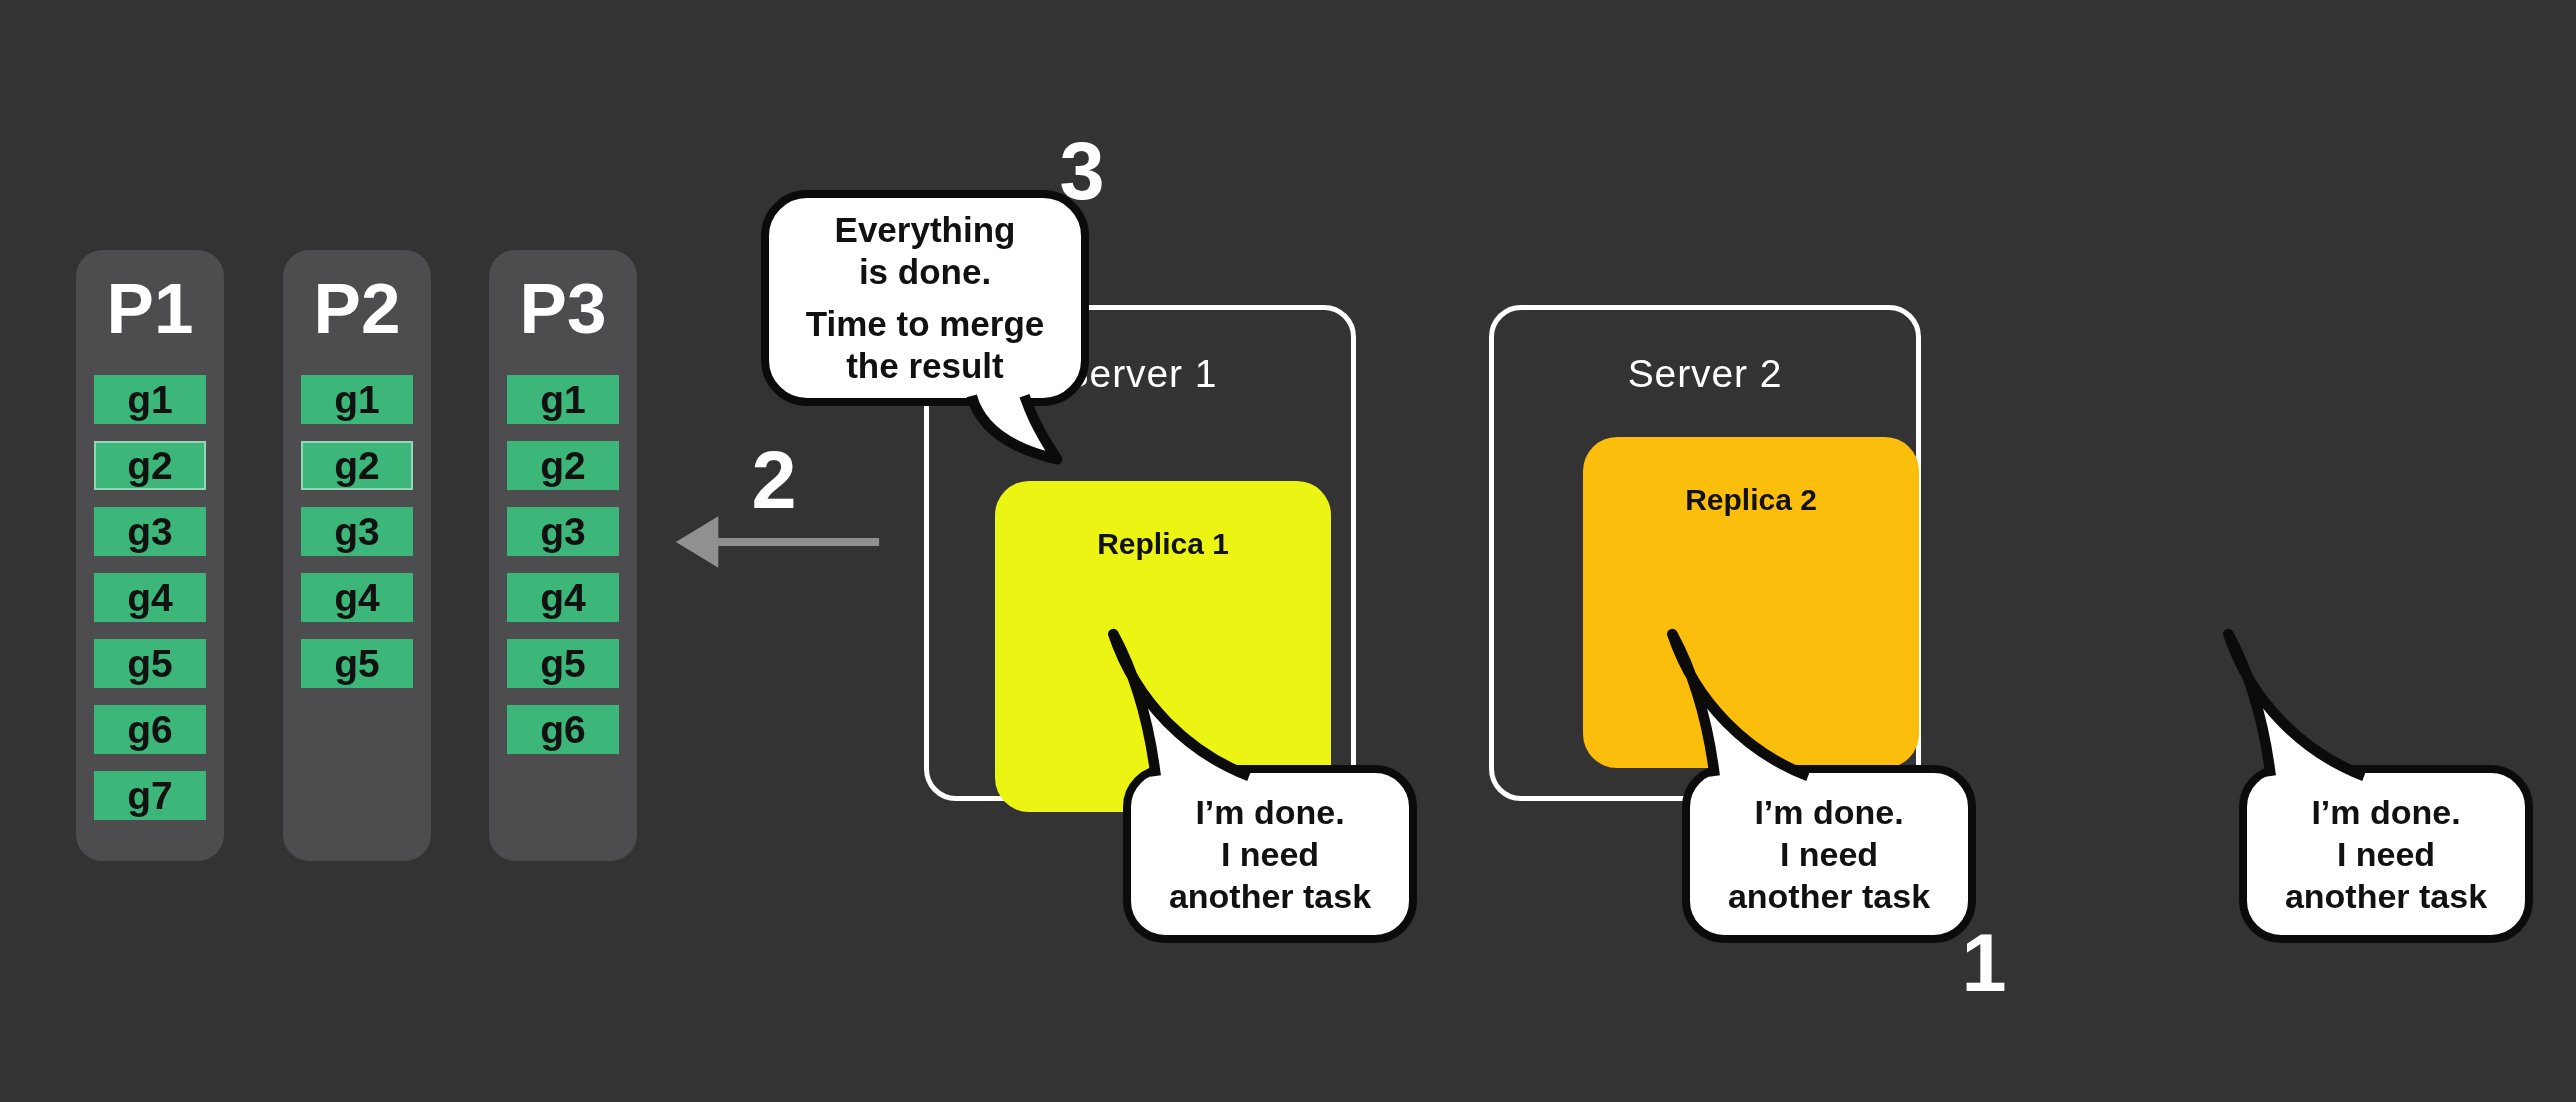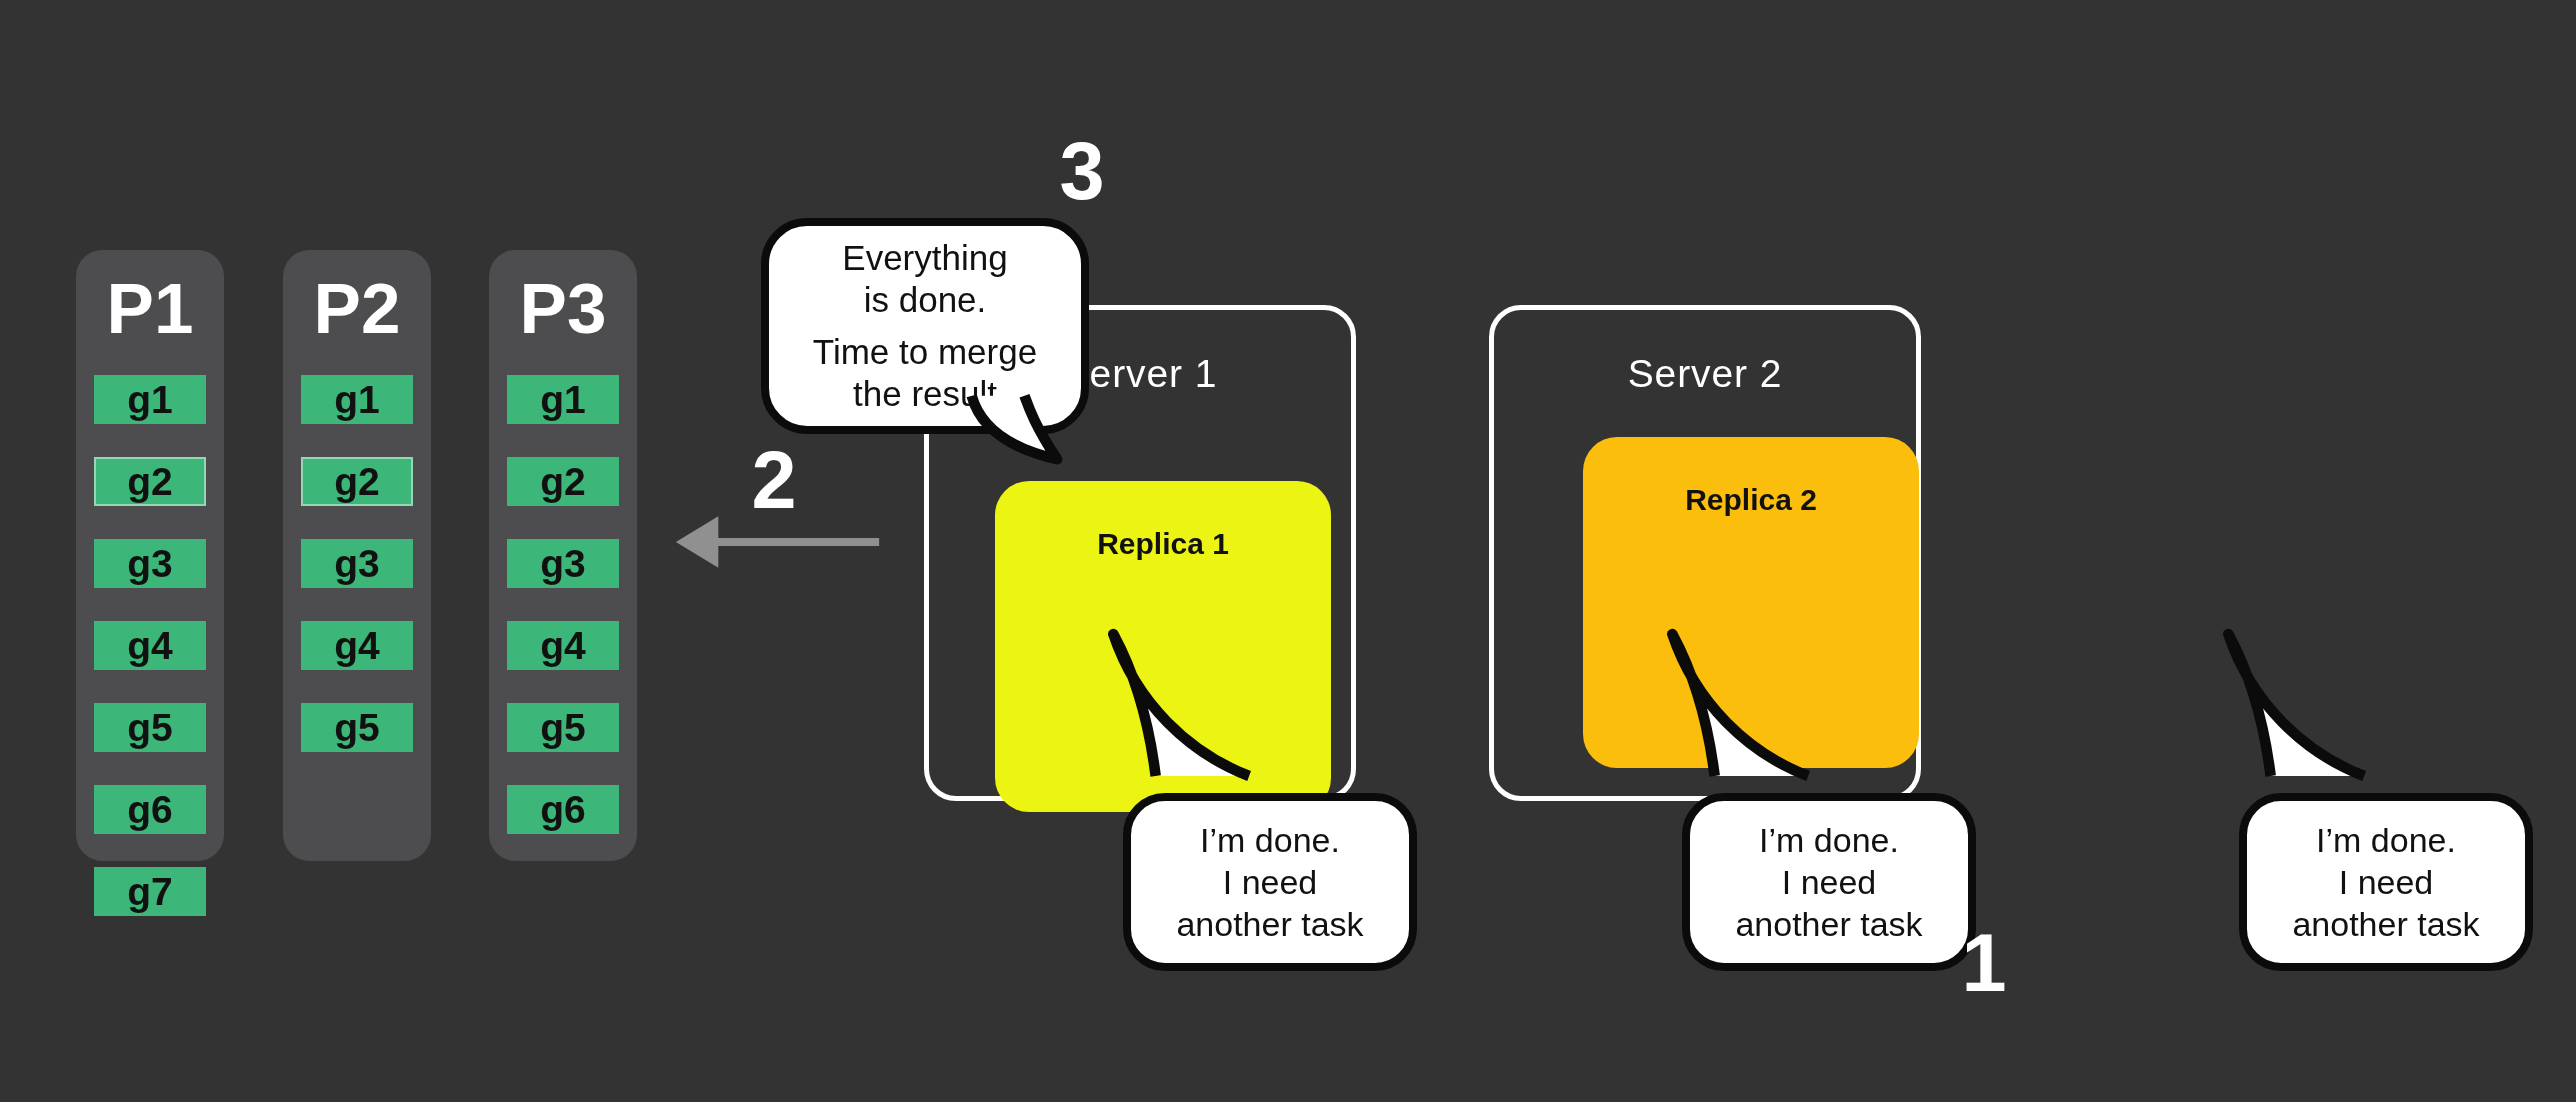--- a/index.html
+++ b/index.html
@@ -2,21 +2,21 @@
 <html style="--background: #333333; --partition-fill: #4D4D4F; --chip-fill: #3CB679; --chip-text: #111111; --server-border: #FFFFFF; --bubble-fill: #FFFFFF; --bubble-border: #0B0B0B; --arrow: #909090; --label-text: #FFFFFF;font-size:14px"><head>
 <meta charset="utf-8">
 <style>
   html,body{margin:0;padding:0;}
   body{font-family:"Liberation Sans","DejaVu Sans",sans-serif;}
   #stage{position:relative;width:2576px;height:1102px;background:var(--background,#333);overflow:hidden;}
 
   
   .partition{position:absolute;top:250px;width:148px;height:611px;background:var(--partition-fill);border-radius:26.5px;}
   .partition-name{margin-top:23px;text-align:center;color:var(--label-text);font-size:71px;font-weight:bold;line-height:1;}
-  .chips{position:absolute;top:125px;left:17.7px;right:17.7px;display:flex;flex-direction:column;gap:33px;}
+  .chips{position:absolute;top:125px;left:17.7px;right:17.7px;display:flex;flex-direction:column;gap:17px;}
   .chip{height:49px;background:var(--chip-fill);color:var(--chip-text);font-size:39px;font-weight:bold;
         display:flex;align-items:center;justify-content:center;box-sizing:border-box;}
   .chip.outlined{border:2.7px solid rgba(255,255,255,0.45);}
 
   
   .arrow-svg{position:absolute;left:667px;top:504px;}
 
   
   .step-num{position:absolute;width:80px;text-align:center;color:var(--label-text);
             font-size:81px;font-weight:bold;line-height:1;z-index:9;}
@@ -29,21 +29,21 @@
           border:5.3px solid var(--server-border);border-radius:32px;}
   #server-1{left:924px;} #server-2{left:1489px;padding-left:22px;} #server-3{left:2037px;}
   .server-name{position:absolute;top:42px;left:0;right:0;text-align:center;color:var(--label-text);
                font-size:39px;font-weight:400;letter-spacing:0.9px;}
   .replica{position:absolute;left:66px;top:127px;width:336px;height:331px;border-radius:34px;}
   .replica-name{margin-top:46px;text-align:center;font-size:30px;font-weight:bold;color:#111;}
 
   
   .bubble{position:absolute;background:var(--bubble-fill);border:8.8px solid var(--bubble-border);
           box-sizing:border-box;display:flex;flex-direction:column;align-items:center;justify-content:center;
-          text-align:center;color:#111;font-weight:normal;z-index:5;margin-top:28px;}
+          text-align:center;color:#111;font-weight:bold;z-index:5;}
   .task-bubble{top:765px;width:294px;height:178px;border-radius:42px;font-size:34px;line-height:42px;}
   #task-bubble-1{left:1123px;} #task-bubble-2{left:1682px;} #task-bubble-3{left:2239px;}
   .tail{position:absolute;z-index:6;}
   .task-tail{top:625px;width:194px;height:168px;}
   #task-tail-1{left:1101px;} #task-tail-2{left:1660px;} #task-tail-3{left:2216px;}
 
   .merge-bubble{left:761px;top:190px;width:328px;height:216px;border-radius:46px;font-size:35px;line-height:42px;}
   .merge-bubble .gap{margin-top:10.6px;}
   #merge-tail{left:936px;top:380px;width:133px;height:88px;}
 </style>

